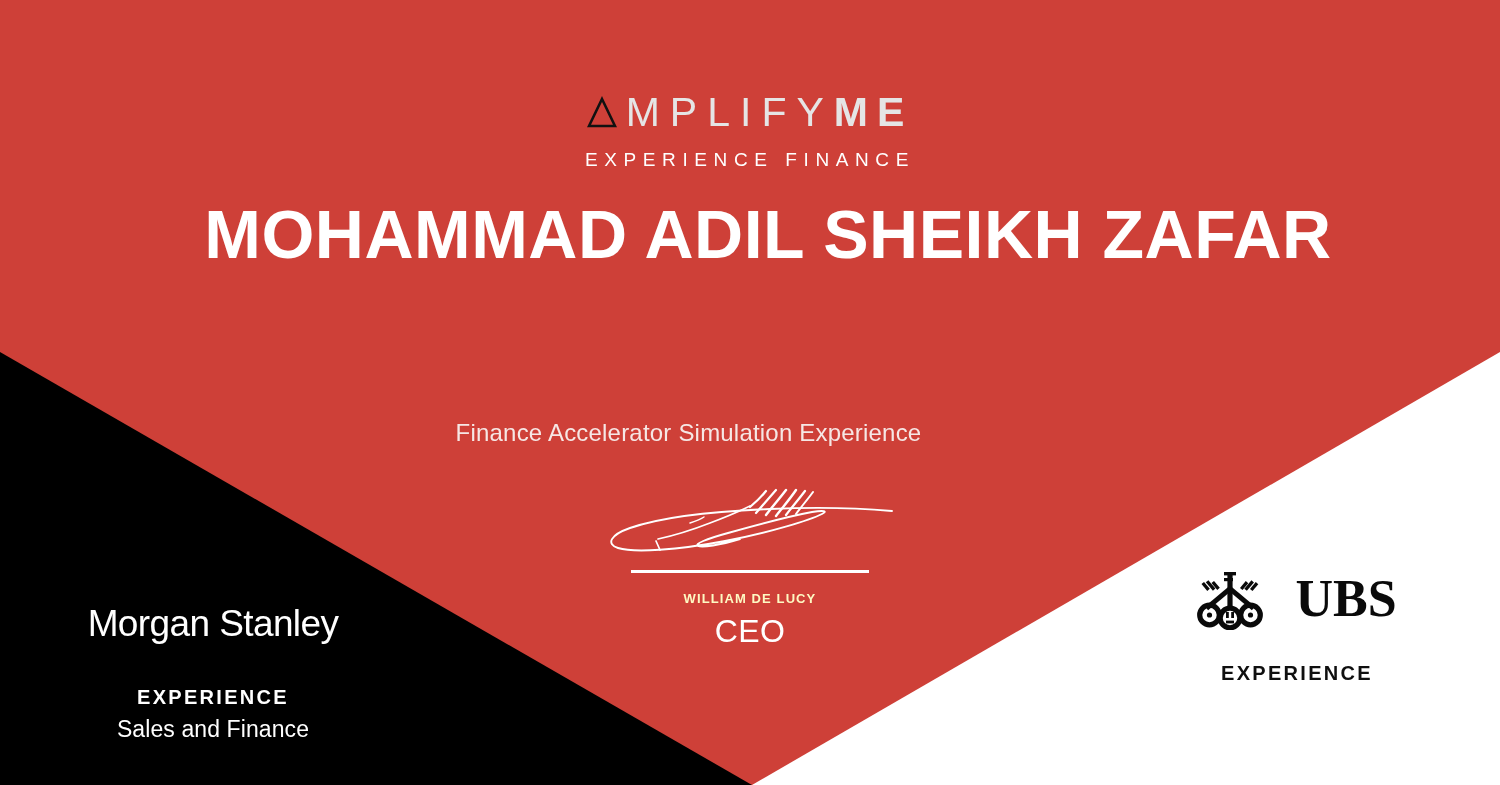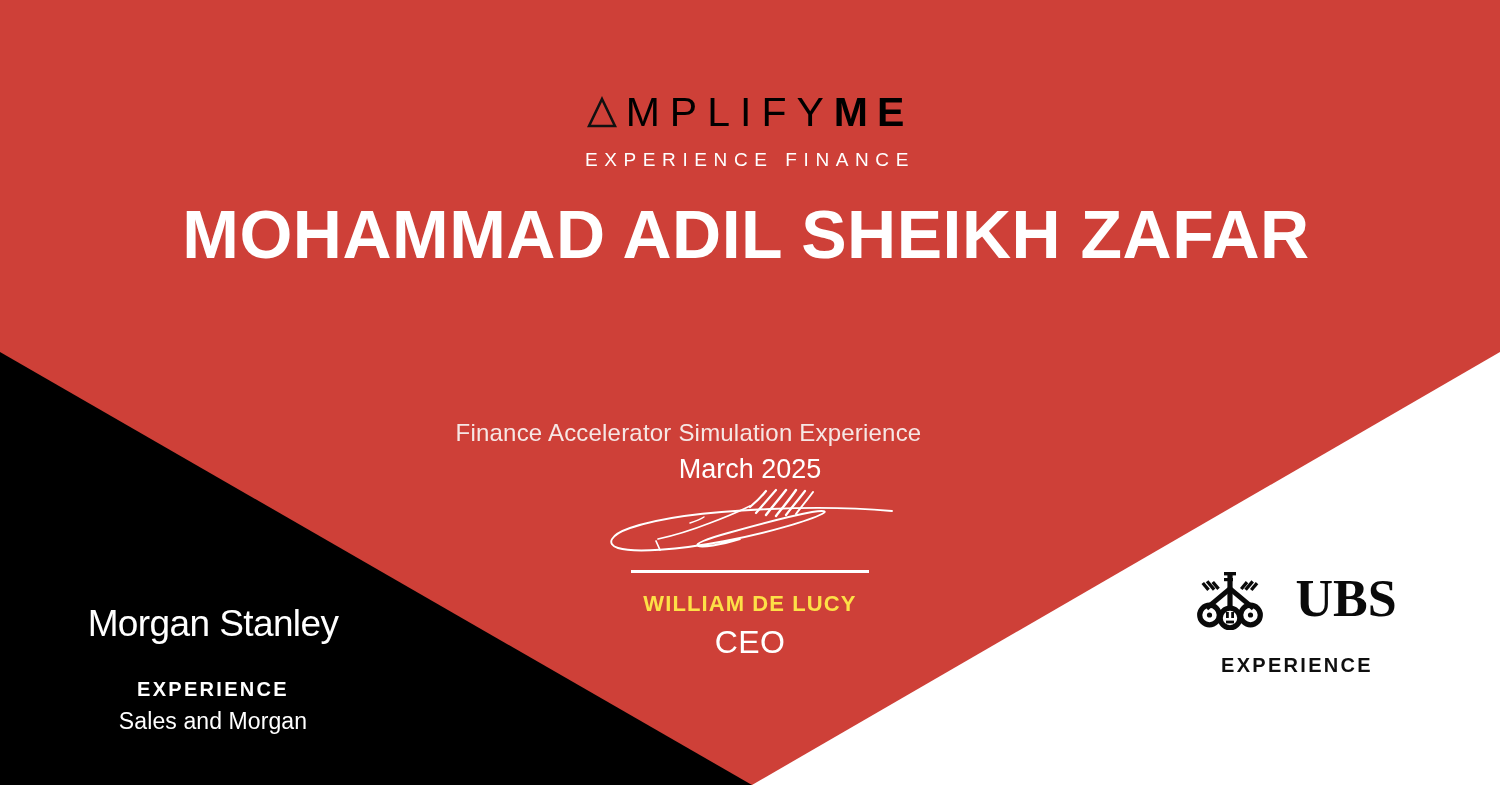--- a/index.html
+++ b/index.html
@@ -28,21 +28,21 @@
     position: absolute;
     top: 92px;
     left: 0;
     width: 1500px;
     text-align: center;
   }
   #logo-wordmark {
     display: inline-block;
     font-size: 41px;
     letter-spacing: 10px;
-    color: #000000;
+    color: #e5e5e5;
     line-height: 1;
     white-space: nowrap;
   }
   #logo-wordmark .tri {
     display: inline-block;
     vertical-align: -2px;
     margin-right: 9px;
   }
   #logo-wordmark .light {
     font-weight: 300;
@@ -56,21 +56,21 @@
     font-size: 19px;
     letter-spacing: 6.6px;
     font-weight: 300;
     color: #ffffff;
     white-space: nowrap;
   }
   
   #recipient-name {
     position: absolute;
     top: 186px;
-    left: 146px;
+    left: 168px;
     width: 1200px;
     text-align: center;
     color: #ffffff;
     font-size: 68px;
     font-weight: 700;
     line-height: 1.42;
     letter-spacing: 0.5px;
   }
   
   #program-line {
@@ -107,22 +107,22 @@
     margin: 0 auto;
   }
   #signature-rule {
     width: 238px;
     height: 3px;
     background: #ffffff;
     margin: 6px auto 0 auto;
   }
   #signatory-name {
     margin-top: 18px;
-    color: #fde047;
-    font-size: 22px;
+    color: #fef9c3;
+    font-size: 13px;
     font-weight: 700;
     letter-spacing: 1.1px;
   }
   #signatory-title {
     margin-top: 7px;
     color: #ffffff;
     font-size: 32px;
     font-weight: 300;
     letter-spacing: 0.4px;
   }
@@ -157,21 +157,21 @@
   #ubs-wordmark {
     font-family: "Liberation Serif", serif;
     font-size: 52px;
     font-weight: 700;
     letter-spacing: 0px;
     color: #0a0a0a;
     line-height: 1;
     margin-left: 32px;
   }
   .partner-experience {
-    margin-top: 24px;
+    margin-top: 32px;
     font-size: 20px;
     font-weight: 700;
     letter-spacing: 2.3px;
   }
   .partner-desc {
     margin-top: 7px;
     font-size: 23px;
     font-weight: 300;
     letter-spacing: 0.1px;
   }
@@ -198,21 +198,20 @@
           <polygon points="15,3 28,30 2,30" fill="none" stroke="#111111" stroke-width="2.6" stroke-linejoin="miter"></polygon>
         </svg>
       </span><span class="light">MPLIFY</span><span class="bold">ME</span>
     </div>
     <div id="logo-tagline">EXPERIENCE FINANCE</div>
   </div>
 
   <div id="recipient-name">MOHAMMAD ADIL SHEIKH ZAFAR</div>
 
   <div id="program-line">Finance Accelerator Simulation Experience</div>
-  <div id="program-date">March 2025</div>
 
   <div id="signature-block">
     <svg id="signature-mark" width="300" height="80" viewBox="0 0 300 80">
       <g fill="none" stroke="#ffffff" stroke-linecap="round" stroke-linejoin="round">
         <path d="M292 27 C258 24 215 23 170 25 C118 27 62 33 30 44 C10 51 6 60 18 64 C34 69 78 66 125 57 C172 48 210 36 222 30 C228 27 224 26 212 28 C196 31 160 40 128 49 C106 55 94 60 98 62 C102 64 120 61 140 55" stroke-width="1.9"></path>
         <path d="M58 55 C72 52 92 46 110 39 C126 33 140 27 150 22" stroke-width="1.7"></path>
         <path d="M56 57 L60 66" stroke-width="1.7"></path>
         <path d="M150 23 C156 18 162 12 166 7" stroke-width="2.2"></path>
         <path d="M156 29 C162 22 170 13 176 6" stroke-width="2.2"></path>
         <path d="M166 31 C172 23 180 14 186 6" stroke-width="2.4"></path>
@@ -225,21 +224,21 @@
     <div id="signature-rule"></div>
     <div id="signatory-name">WILLIAM DE LUCY</div>
     <div id="signatory-title">CEO</div>
   </div>
 
   <div class="partner-block" id="partner-left">
     <div class="partner-logo-row">
       <span id="ms-wordmark">Morgan Stanley</span>
     </div>
     <div class="partner-experience">EXPERIENCE</div>
-    <div class="partner-desc">Sales and Morgan</div>
+    <div class="partner-desc">Sales and Finance</div>
   </div>
 
   <div class="partner-block" id="partner-right">
     <div class="partner-logo-row">
       <svg width="66" height="62" viewBox="0 0 66 62">
         <g fill="#0a0a0a">
 
           <rect x="30.4" y="4" width="5.2" height="36"></rect>
 
           <rect x="27" y="4" width="12" height="3.4"></rect>

